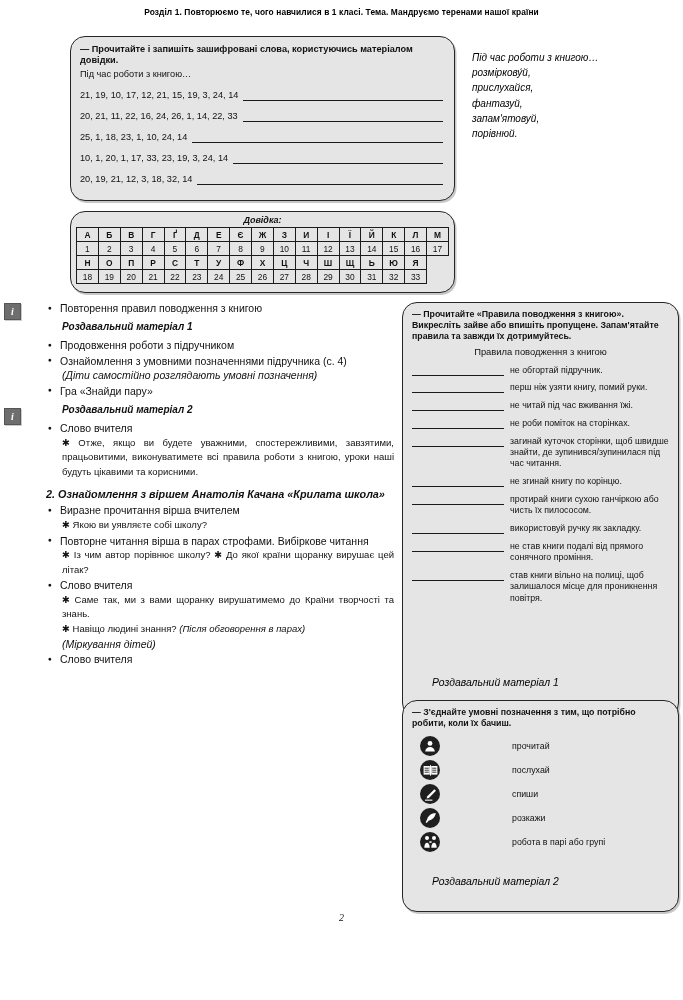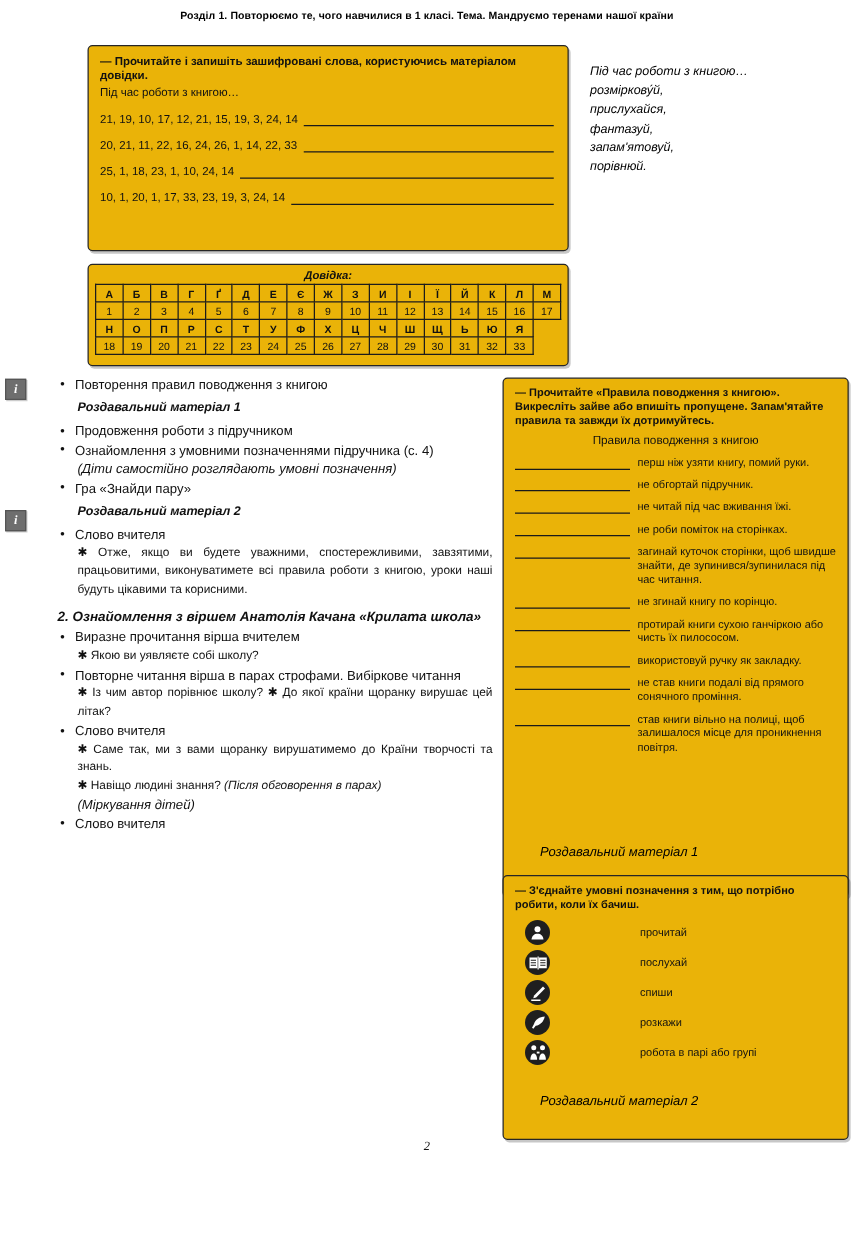--- a/index.html
+++ b/index.html
@@ -19,22 +19,22 @@
     position:absolute;left:0;top:7px;width:683px;
     text-align:center;
     font-size:8.4px;font-weight:bold;letter-spacing:.1px;
     color:#000;
   }
 
   
   .wsbox{
     position:absolute;
     border:1.2px solid #262626;
-    border-radius:4px;
-    background:#eab308;
+    border-radius:15px;
+    background:#e5e5e5;
     box-shadow:1.5px 2px 0 rgba(0,0,0,.22);
     box-sizing:border-box;
   }
 
   
   #box-cipher{left:70px;top:36px;width:385px;height:165px;padding:7px 9px 0 9px;}
   .task-lead{font-size:9.2px;font-weight:bold;line-height:11.4px;margin:0 0 1px 0;}
   .task-sub{font-size:9.2px;line-height:12px;margin:0 0 2px 0;}
   .cipher-row{
     display:flex;align-items:flex-end;
@@ -183,20 +183,24 @@
     <div class="cipher-row">
       <span class="cipher-nums">20, 21, 11, 22, 16, 24, 26, 1, 14, 22, 33</span>
       <span class="blank-rule"></span>
     </div>
     <div class="cipher-row">
       <span class="cipher-nums">25, 1, 18, 23, 1, 10, 24, 14</span>
       <span class="blank-rule"></span>
     </div>
     <div class="cipher-row">
       <span class="cipher-nums">10, 1, 20, 1, 17, 33, 23, 19, 3, 24, 14</span>
+      <span class="blank-rule"></span>
+    </div>
+    <div class="cipher-row">
+      <span class="cipher-nums">20, 19, 21, 12, 3, 18, 32, 14</span>
       <span class="blank-rule"></span>
     </div>
   </div>
 
   <div class="wsbox" id="box-key">
     <div class="key-title">Довідка:</div>
     <table class="keytab">
       <tbody id="keytab-body">
           <tr>
             <td class="letter">А</td>
@@ -311,25 +315,25 @@
       <div class="sub-line ital">(Міркування дітей)</div>
       <div class="bullet-li">Слово вчителя</div>
     </div>
 
   <div class="wsbox" id="box-rules">
     <div class="rules-lead">— Прочитайте «Правила поводження з книгою». Викресліть зайве або впишіть пропущене. Запам'ятайте правила та завжди їх дотримуйтесь.</div>
     <div class="rules-title">Правила поводження з книгою</div>
     <div id="rules-list">
         <div class="rule-row">
           <span class="rule-blank"></span>
+          <span class="rule-text">не обгортай підручник.</span>
+        </div>
+        <div class="rule-row">
+          <span class="rule-blank"></span>
           <span class="rule-text">перш ніж узяти книгу, помий руки.</span>
-        </div>
-        <div class="rule-row">
-          <span class="rule-blank"></span>
-          <span class="rule-text">не обгортай підручник.</span>
         </div>
         <div class="rule-row">
           <span class="rule-blank"></span>
           <span class="rule-text">не читай під час вживання їжі.</span>
         </div>
         <div class="rule-row">
           <span class="rule-blank"></span>
           <span class="rule-text">не роби поміток на сторінках.</span>
         </div>
         <div class="rule-row">

